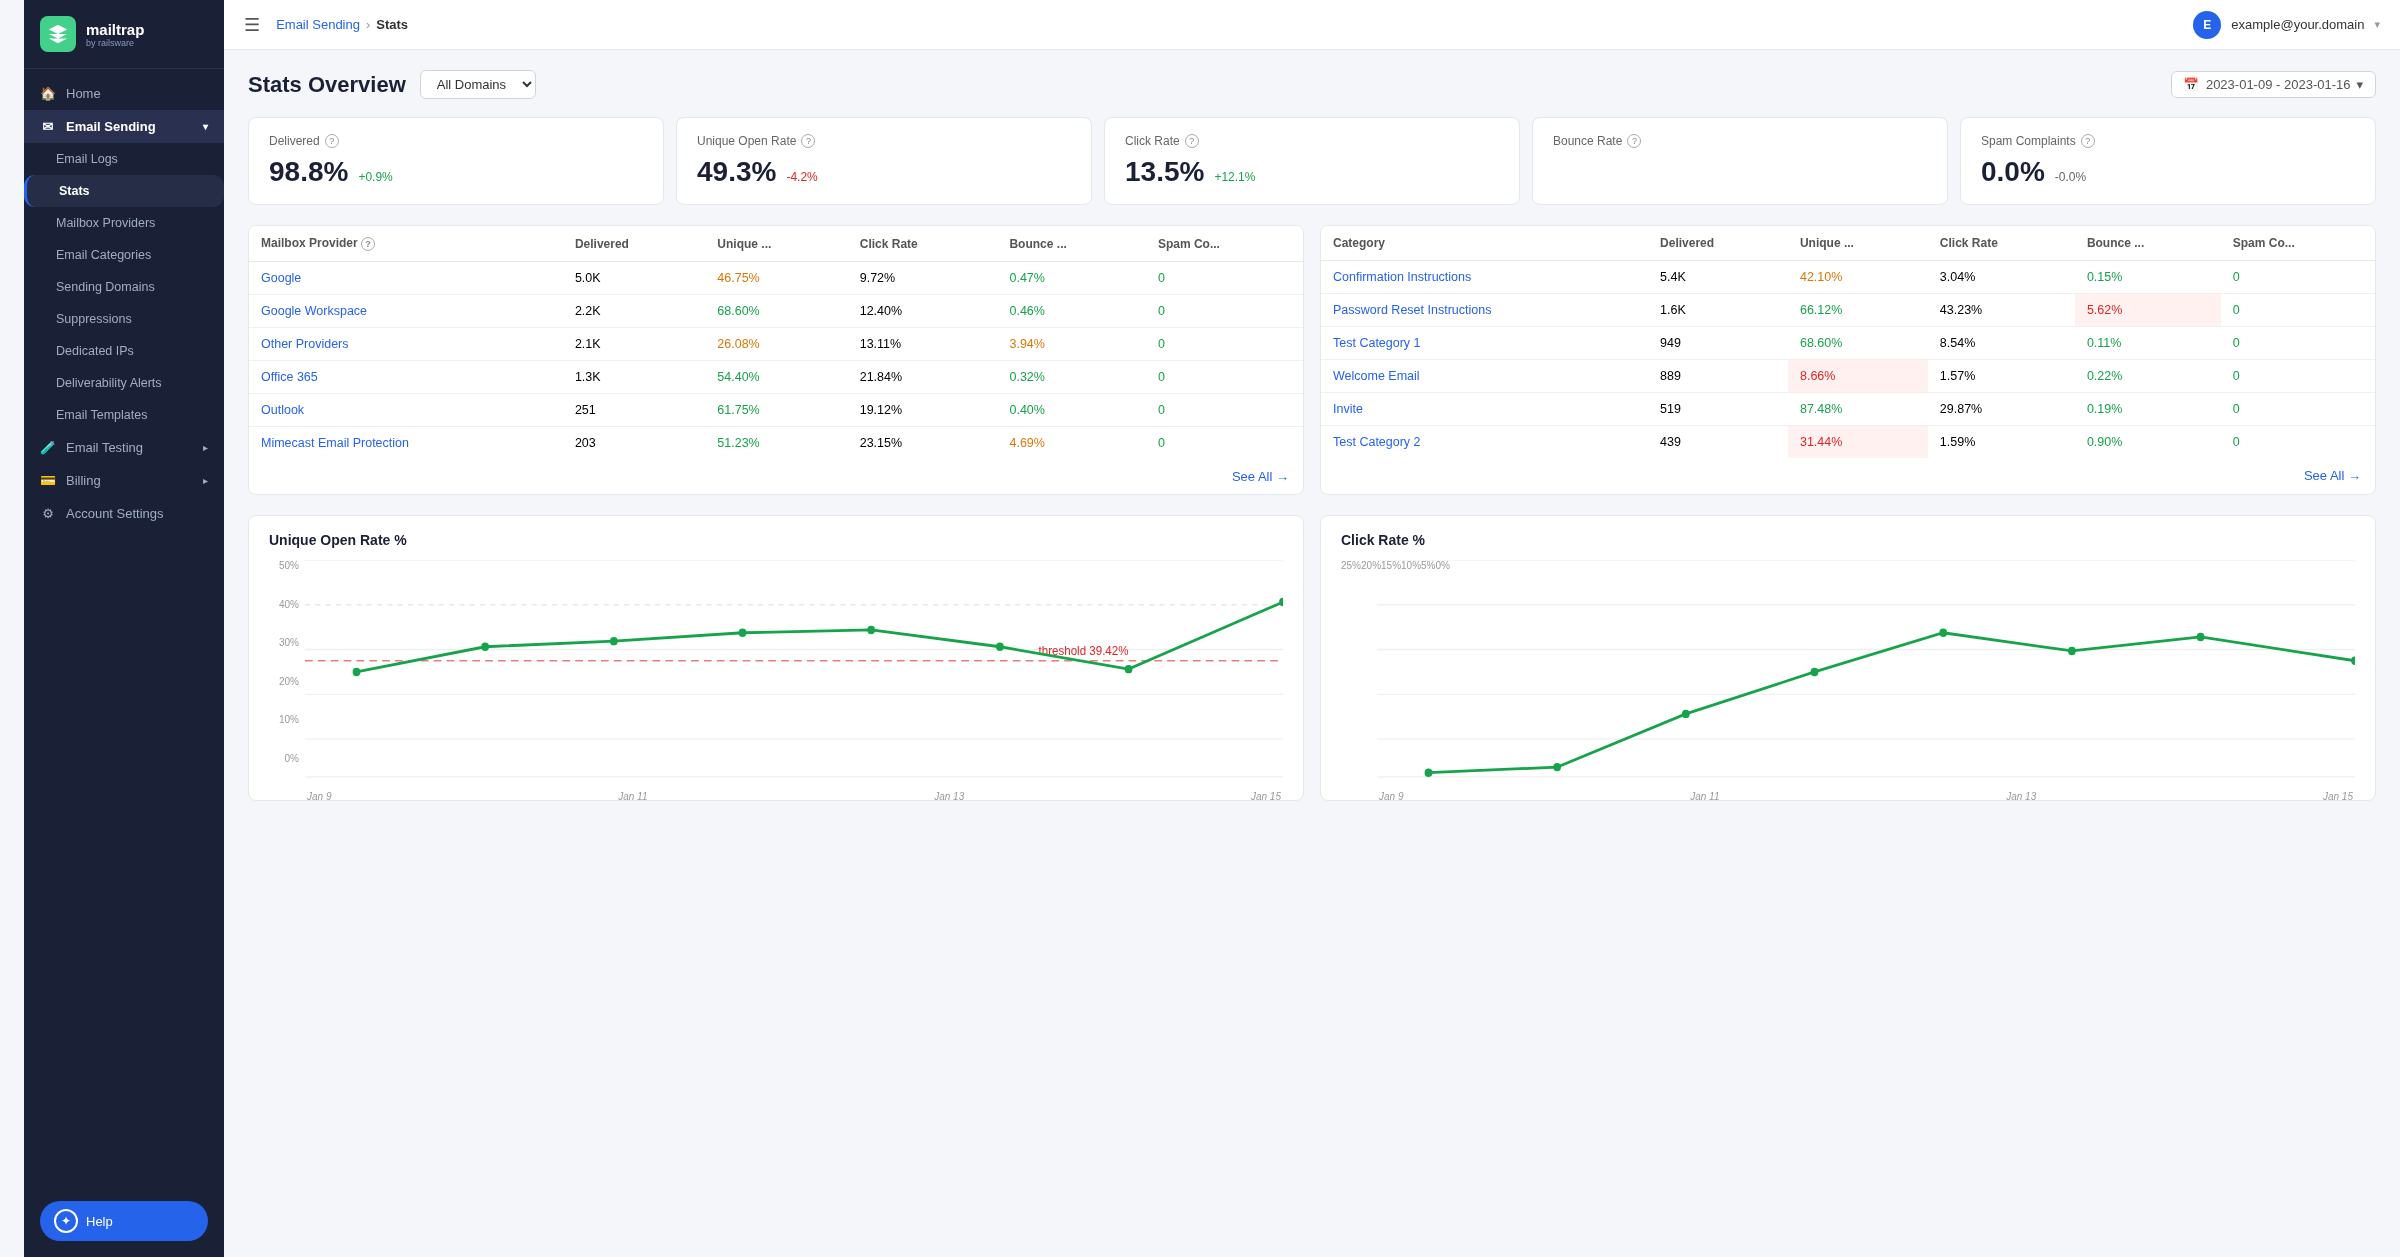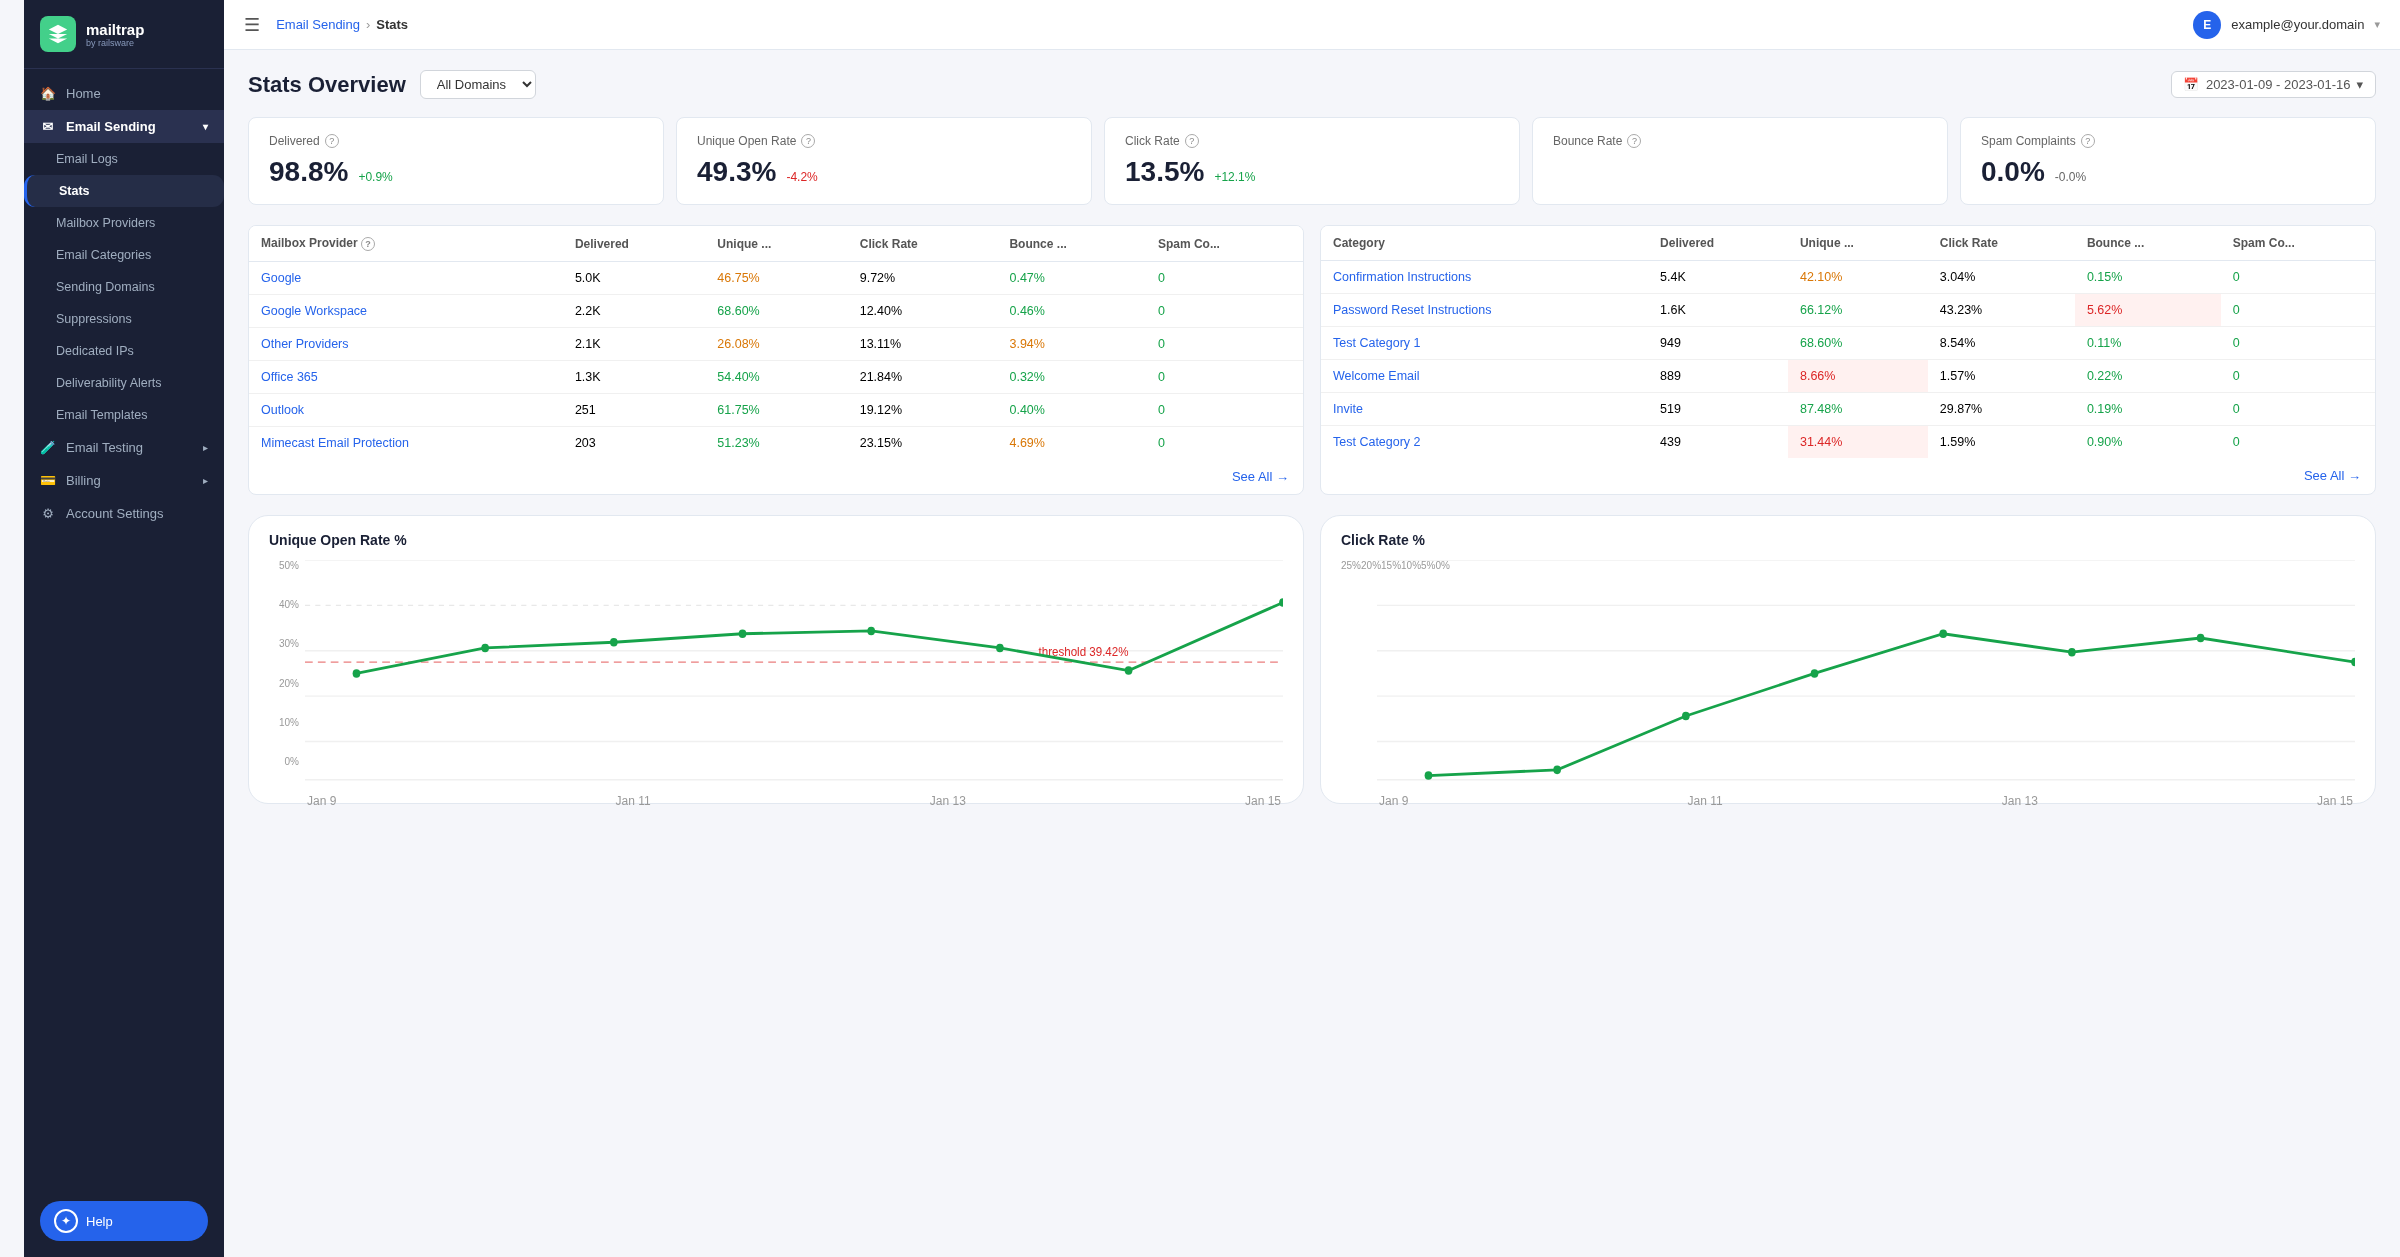--- a/index.html
+++ b/index.html
@@ -71,26 +71,26 @@
     .data-table tr:last-child td { border-bottom: none; }
     .data-table td a { color: #2563eb; text-decoration: none; }
     .td-green { color: #16a34a !important; }
     .td-orange { color: #d97706 !important; }
     .td-red-bg { background: #fff1f0; color: #dc2626 !important; }
     .see-all { text-align: right; padding: 10px 14px; font-size: 13px; }
     .see-all a { color: #2563eb; text-decoration: none; }
 
     
     .charts-row { display: flex; gap: 16px; }
-    .chart-container { background: #fff; border: 1px solid #e2e8f0; border-radius: 20px; flex: 1; padding: 16px 20px; }
+    .chart-container { background: #fff; border: 1px solid #e2e8f0; border-radius: 8px; flex: 1; padding: 16px 20px; }
     .chart-title { font-size: 14px; font-weight: 600; color: #1a2035; margin-bottom: 12px; }
     .chart-svg { width: 100%; height: 100%; }
     .y-label { font-size: 10px; color: #999; text-align: right; width: 30px; }
     .x-axis-labels { display: flex; justify-content: space-between; margin-top: 4px; padding: 0 2px; }
-    .x-label { font-size: 12px; color: #999; }
+    .x-label { font-size: 10px; color: #999; font-style: italic; }
 
     .info-circle { display: inline-flex; width: 14px; height: 14px; border-radius: 50%; border: 1px solid #aaa; align-items: center; justify-content: center; font-size: 9px; color: #888; cursor: help; }
   </style>
 </head>
 <body>
 
 <div class="sidebar">
   <div class="sidebar-logo">
     <div class="logo-icon">
       <svg viewBox="0 0 24 24" fill="white">

